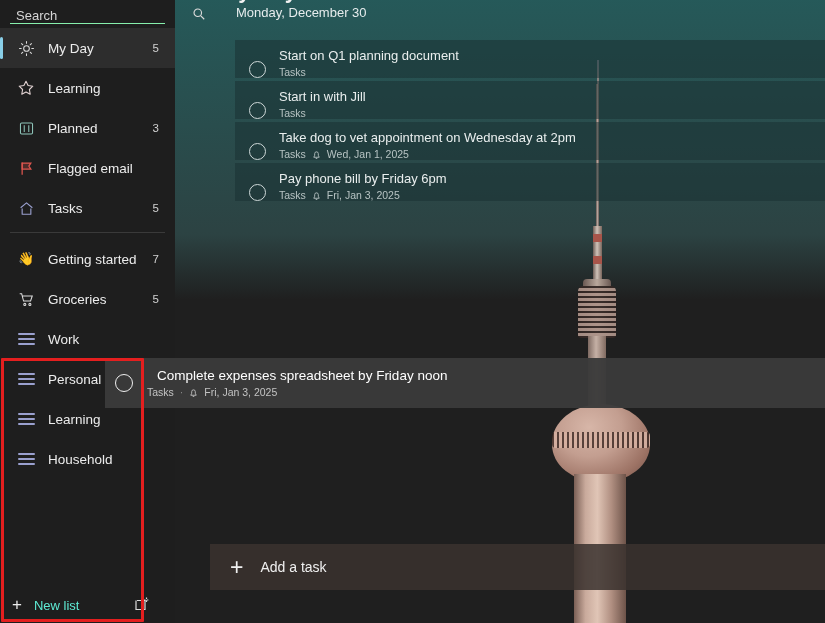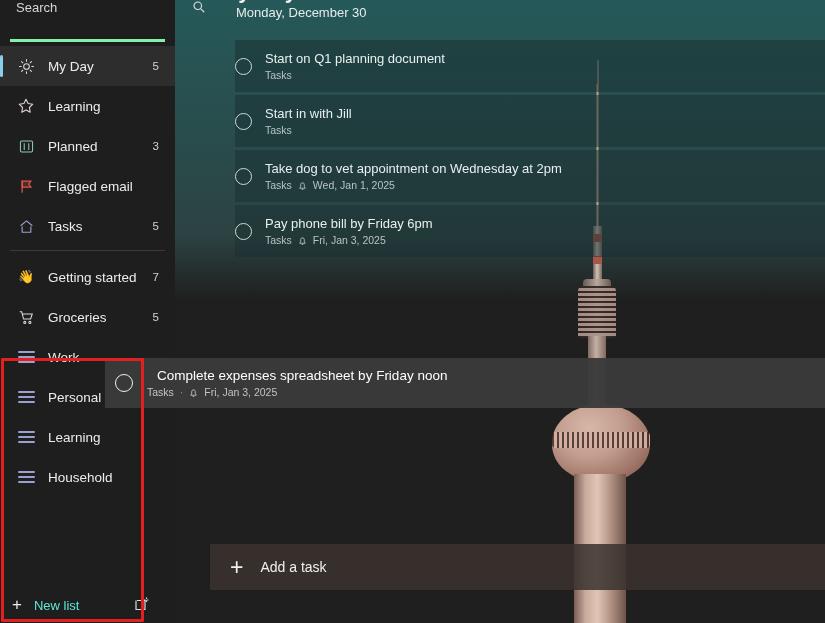--- a/index.html
+++ b/index.html
@@ -112,23 +112,24 @@
     white-space:nowrap;
   }
 
   #tasklist {
     position:absolute; left:0; top:40px; right:0;
     display:flex; flex-direction:column; gap:3px;
   }
   .task-row {
     position:relative;
     margin-left:60px;
-    height:52px;
+    height:38px;
     background:rgba(24,48,49,0.52);
-    display:flex; align-items:center;
+    display:flex; align-items:flex-end;
+    padding-left:14px;
   }
   .task-check {
     width:17px; height:17px; border-radius:50%;
     border:1.6px solid #cfd9d9;
     flex:0 0 auto;
     margin-right:13px;
   }
   .task-text { display:flex; flex-direction:column; gap:3px; }
   .task-title {
     font-size:13px; color:#e9eeee; line-height:14px;
@@ -157,23 +158,23 @@
   #add-task .label { font-size:14px; color:#f0f0f0; }
 
   
   #sidebar {
     position:absolute; left:0; top:0; width:175px; height:623px;
     background:#1e1e1e;
     z-index:10;
     display:flex; flex-direction:column;
   }
   #search-wrap {
-    height:42px; margin:0 10px;
-    border-bottom:3px solid #86efac;
-    display:flex; align-items:flex-start;
+    height:24px; margin:0 10px;
+    border-bottom:1px solid #86efac;
+    display:flex; align-items:flex-end;
     position:relative;
   }
   #search-input {
     flex:1; background:transparent; border:none; outline:none;
     color:#e6e6e6; font-size:13px;
     font-family:"Liberation Sans", sans-serif;
     padding-left:6px;
   }
   #search-input::placeholder { color:#d6d6d6; opacity:1; }
   #search-icon { margin-right:6px; color:#dcdcdc; font-size:14px; line-height:1; }

